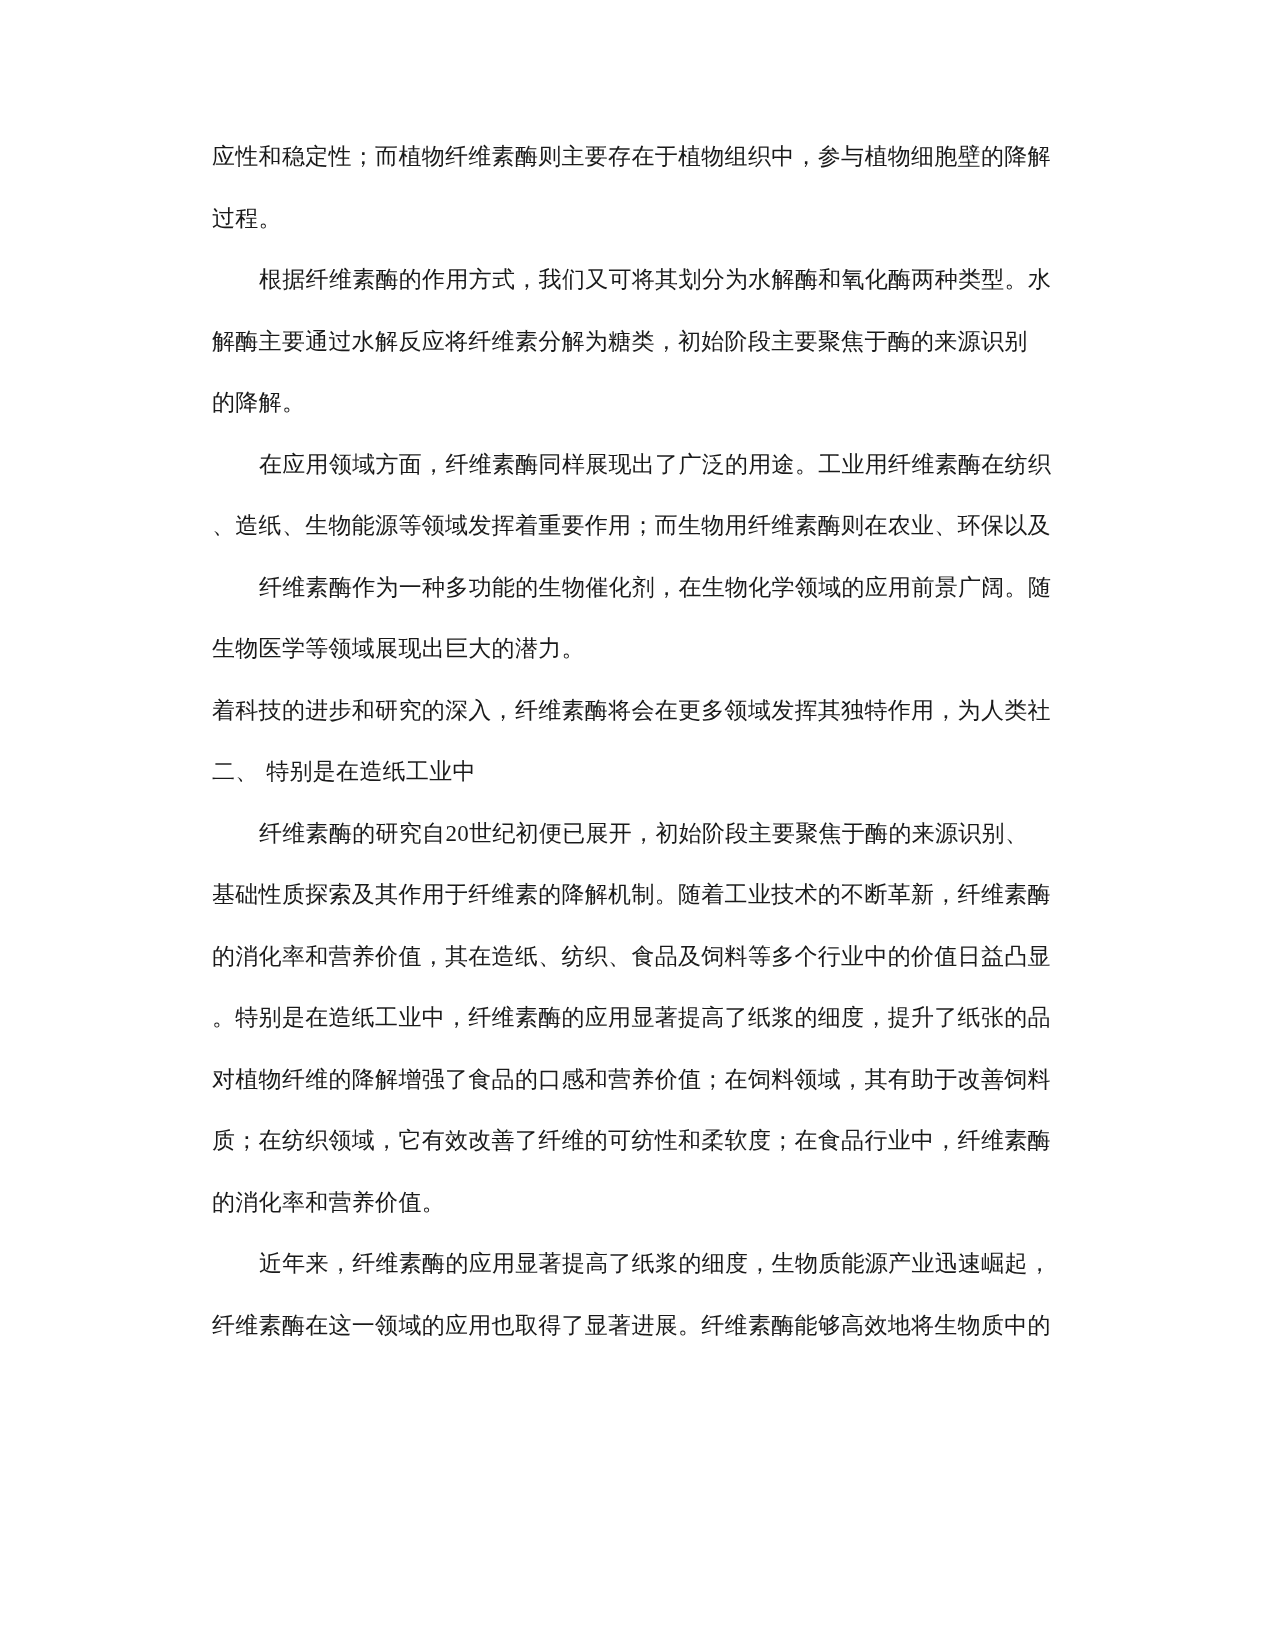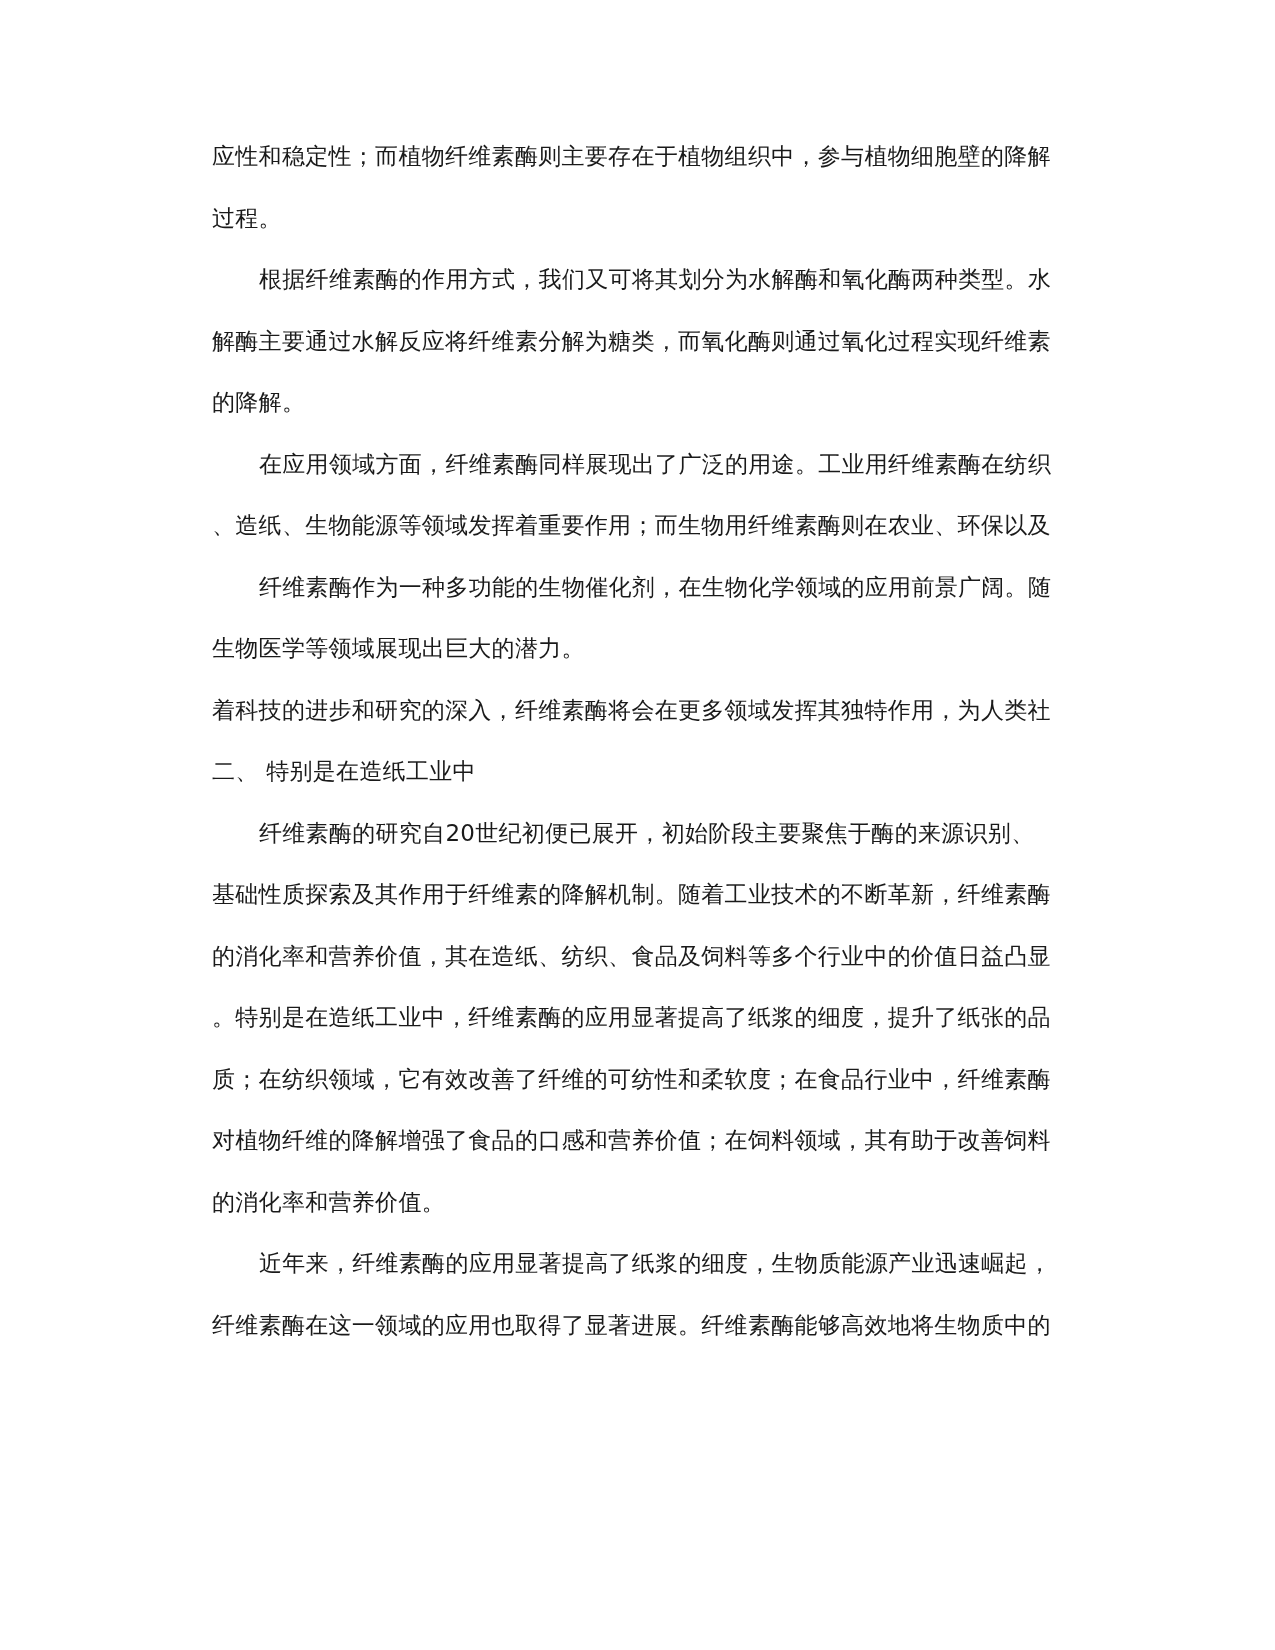--- a/index.html
+++ b/index.html
@@ -1,39 +1,39 @@
 <!DOCTYPE html>
 <html><head>
 <meta charset="utf-8">
 <style>
   html, body { margin: 0; padding: 0; background: #ffffff; }
   body { width: 1275px; height: 1650px; position: relative; overflow: hidden;
          font-family: "DejaVu Sans", "Liberation Sans", sans-serif; color: #1a1a1a; }
   .page { position: absolute; left: 180px; top: 126px; width: 860px; margin-left: 32px; }
   .line { font-size: 23px; line-height: 61.5px; height: 61.5px; white-space: nowrap;
           letter-spacing: 0.3px; }
-  .indent { padding-left: 47px; }
+  .indent { padding-left: 47px; font-family: Liberation Serif, serif; }
 </style>
 </head>
 <body>
 
 <div class="page">
   <div class="line">应性和稳定性；而植物纤维素酶则主要存在于植物组织中，参与植物细胞壁的降解</div>
   <div class="line">过程。</div>
   <div class="line indent">根据纤维素酶的作用方式，我们又可将其划分为水解酶和氧化酶两种类型。水</div>
-  <div class="line">解酶主要通过水解反应将纤维素分解为糖类，而氧化酶则通过氧化过程实现纤维素</div>
+  <div class="line">解酶主要通过水解反应将纤维素分解为糖类，初始阶段主要聚焦于酶的来源识别</div>
   <div class="line">的降解。</div>
   <div class="line indent">在应用领域方面，纤维素酶同样展现出了广泛的用途。工业用纤维素酶在纺织</div>
   <div class="line">、造纸、生物能源等领域发挥着重要作用；而生物用纤维素酶则在农业、环保以及</div>
   <div class="line indent">纤维素酶作为一种多功能的生物催化剂，在生物化学领域的应用前景广阔。随</div>
   <div class="line">生物医学等领域展现出巨大的潜力。</div>
   <div class="line">着科技的进步和研究的深入，纤维素酶将会在更多领域发挥其独特作用，为人类社</div>
   <div class="line">二、 特别是在造纸工业中</div>
   <div class="line indent">纤维素酶的研究自20世纪初便已展开，初始阶段主要聚焦于酶的来源识别、</div>
   <div class="line">基础性质探索及其作用于纤维素的降解机制。随着工业技术的不断革新，纤维素酶</div>
   <div class="line">的消化率和营养价值，其在造纸、纺织、食品及饲料等多个行业中的价值日益凸显</div>
   <div class="line">。特别是在造纸工业中，纤维素酶的应用显著提高了纸浆的细度，提升了纸张的品</div>
+  <div class="line">对植物纤维的降解增强了食品的口感和营养价值；在饲料领域，其有助于改善饲料</div>
   <div class="line">质；在纺织领域，它有效改善了纤维的可纺性和柔软度；在食品行业中，纤维素酶</div>
-  <div class="line">对植物纤维的降解增强了食品的口感和营养价值；在饲料领域，其有助于改善饲料</div>
   <div class="line">的消化率和营养价值。</div>
   <div class="line indent">近年来，纤维素酶的应用显著提高了纸浆的细度，生物质能源产业迅速崛起，</div>
   <div class="line">纤维素酶在这一领域的应用也取得了显著进展。纤维素酶能够高效地将生物质中的</div>
 </div>
 
 </body></html>

